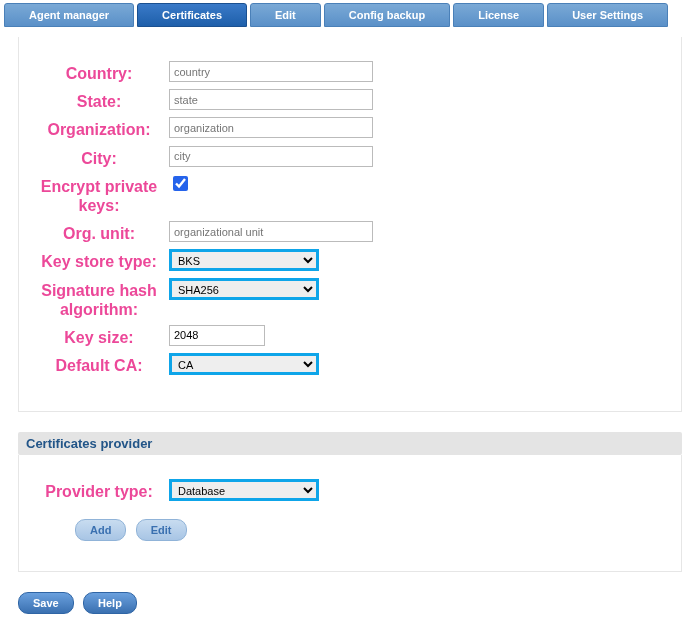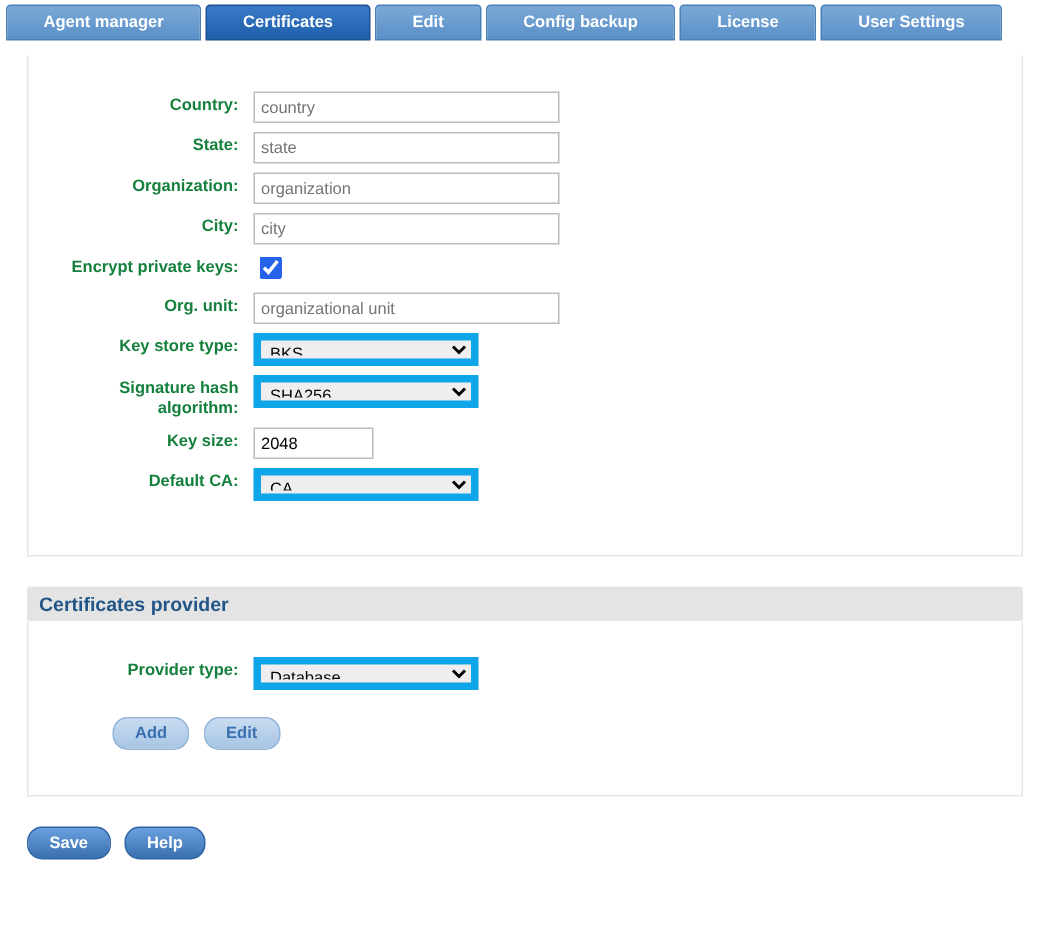--- a/index.html
+++ b/index.html
@@ -53,42 +53,42 @@
     border-top: none;
     padding: 24px 20px 30px 20px;
   }
   .form-row {
     display: flex;
     align-items: flex-start;
     margin-bottom: 6px;
   }
   .form-label {
     width: 130px;
-    text-align: right;
-    font-weight: bold;
-    color: #15803d;
+    text-align: center;
+    font-weight: bold;
+    color: #ec4899;
     padding-right: 10px;
     padding-top: 3px;
-    font-size: 11px;
+    font-size: 16px;
     line-height: 1.2;
   }
   .form-field input[type="text"] {
     font-family: Verdana, Arial, sans-serif;
     font-size: 11px;
     padding: 3px 4px;
     border: 1px solid #bbb;
     height: 21px;
   }
   .txt-wide { width: 204px; }
-  .txt-small { width: 80px; }
+  .txt-small { width: 96px; }
   .form-field select {
     font-family: Verdana, Arial, sans-serif;
     font-size: 11px;
     padding: 2px 2px;
-    border: 5px solid #0ea5e9;
+    border: 3px solid #0ea5e9;
     background: #eee;
     height: 22px;
     width: 150px;
   }
   .form-field input[type="checkbox"] {
     width: 15px;
     height: 15px;
     accent-color: #2563eb;
     margin-top: 2px;
   }

